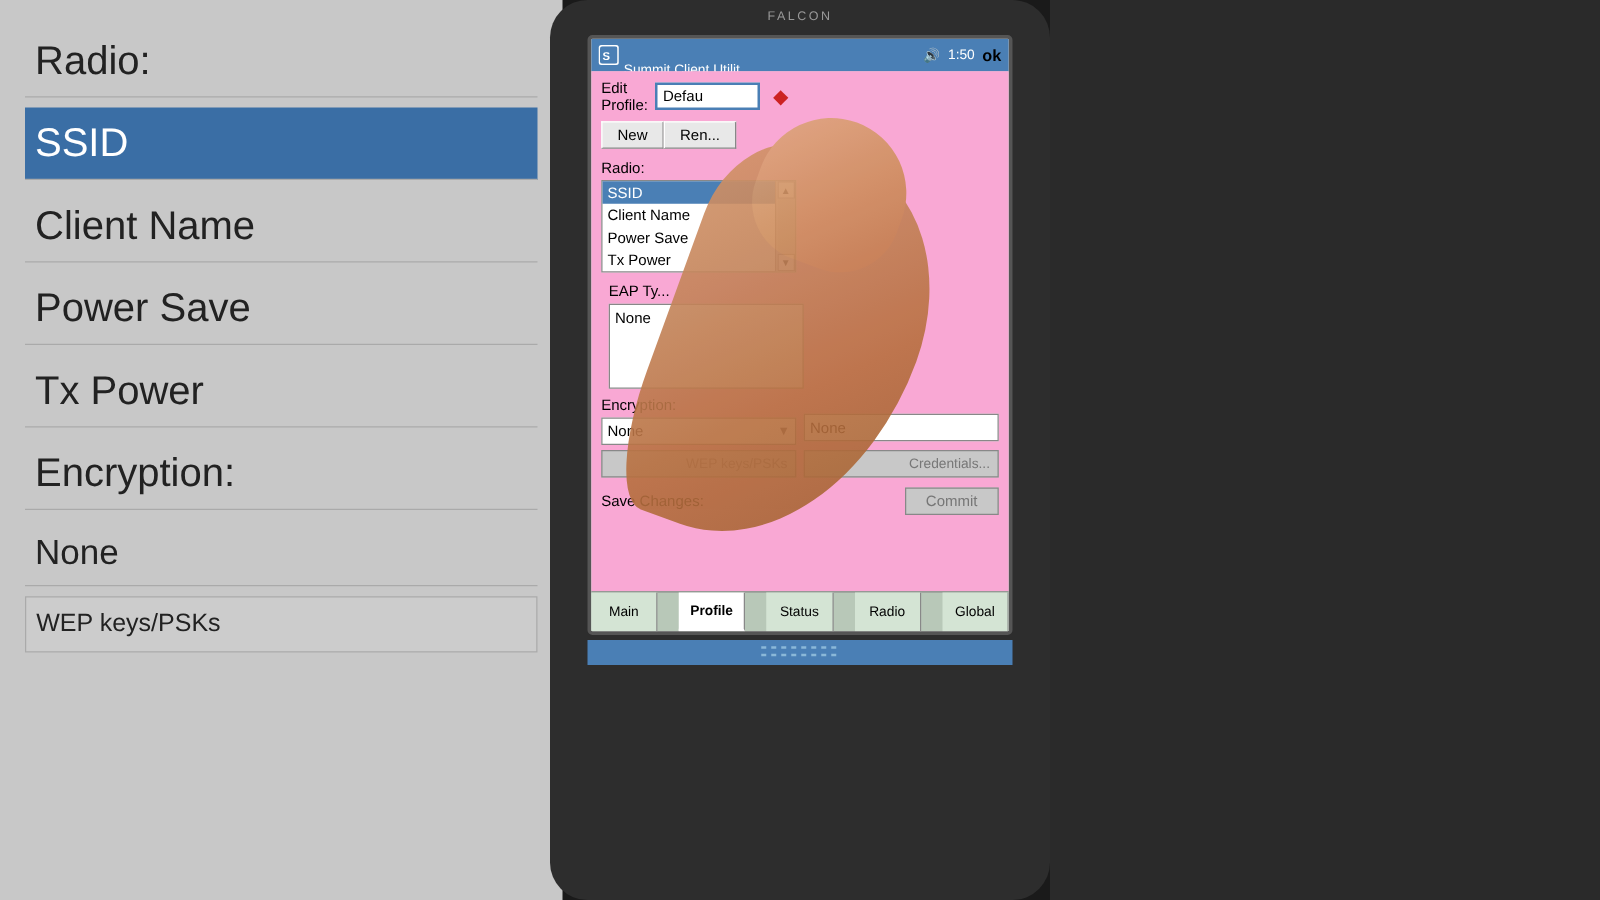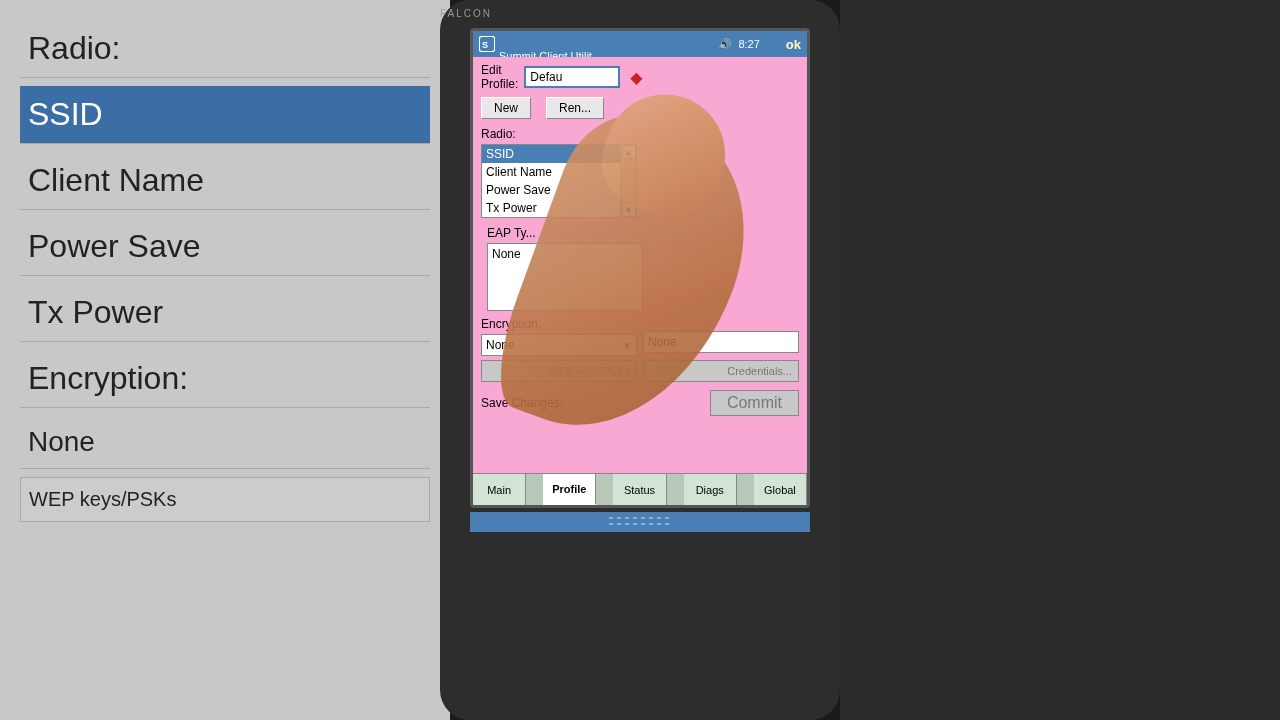--- a/index.html
+++ b/index.html
@@ -61,20 +61,21 @@
       border-radius: 30px;
       display: flex;
       flex-direction: column;
       align-items: center;
     }
 
     
     .device-top {
       width: 100%;
       display: flex;
+      justify-content: center;
       padding: 8px 0 4px;
       color: #888;
       font-size: 11px;
       letter-spacing: 3px;
     }
 
     
     .screen {
       width: 340px;
       height: 480px;
@@ -117,24 +118,23 @@
     }
 
     .title-bar-right {
       display: flex;
       align-items: center;
       gap: 6px;
       font-size: 11px;
     }
 
     .ok-btn {
-      color: #fef9c3;
+      color: #000000;
       font-weight: bold;
       font-size: 13px;
-      margin-left: 20px;
     }
 
     
     .content {
       background: #f9a8d4;
       padding: 6px 8px;
       height: calc(100% - 26px - 32px);
       overflow: hidden;
     }
 
@@ -163,21 +163,21 @@
 
     .red-diamond {
       color: #cc2222;
       font-size: 16px;
       margin-left: 4px;
     }
 
     
     .buttons-row {
       display: flex;
-      gap: 15px;
+      gap: 0;
       margin-bottom: 8px;
     }
 
     .btn {
       background: #e8e8e8;
       border: 1px solid #888;
       border-top-color: #fff;
       border-left-color: #fff;
       padding: 3px 12px;
       font-size: 12px;
@@ -298,21 +298,21 @@
 
     .save-label {
       font-size: 12px;
       color: #000;
     }
 
     .commit-btn {
       background: #c8c8c8;
       border: 1px solid #888;
       padding: 3px 16px;
-      font-size: 16px;
+      font-size: 12px;
       color: #777;
       cursor: pointer;
       margin-left: auto;
     }
 
     
     .tab-bar {
       display: flex;
       background: #b8c8b8;
       border-top: 1px solid #888;
@@ -428,31 +428,31 @@
         <div class="title-bar-icon">
           <svg width="14" height="14" viewBox="0 0 14 14">
             <rect width="14" height="14" fill="#4a7fb5" rx="2"></rect>
             <text x="2" y="11" font-size="9" fill="white" font-weight="bold">S</text>
           </svg>
         </div>
         <span style="font-size:11px;margin-top:24px;">Summit Client Utilit...</span>
       </div>
       <div class="title-bar-right">
         <span>🔊</span>
-        <span>8:27</span>
+        <span>1:50</span>
         <span class="ok-btn">ok</span>
       </div>
     </div>
 
     <div class="content" style="position:relative;">
 
       
       <div class="edit-profile-row">
         <span class="edit-profile-label">Edit<br>Profile:</span>
-        <input class="edit-profile-input" value="Defau" readonly="" style="background: white; border: 2px solid rgb(74, 127, 181); padding: 2px 4px; font-size: 12px; width: 96px;">
+        <input class="edit-profile-input" value="Defau" readonly="" style="background: white; border: 2px solid rgb(74, 127, 181); padding: 2px 4px; font-size: 12px; width: 84px;">
         <span class="red-diamond">◆</span>
       </div>
 
       
       <div class="buttons-row">
         <button class="btn">New</button>
         <button class="btn">Ren...</button>
       </div>
 
       
@@ -512,21 +512,21 @@
       <div class="tab">
         <span>Main</span>
       </div>
       <div class="tab active">
         <span>Profile</span>
       </div>
       <div class="tab">
         <span>Status</span>
       </div>
       <div class="tab">
-        <span>Diags</span>
+        <span>Radio</span>
       </div>
       <div class="tab">
         <span>Global</span>
       </div>
     </div>
 
   </div>
 
   <div class="keyboard-icon" style="margin-top:4px;">
     <div class="keyboard-dots">

